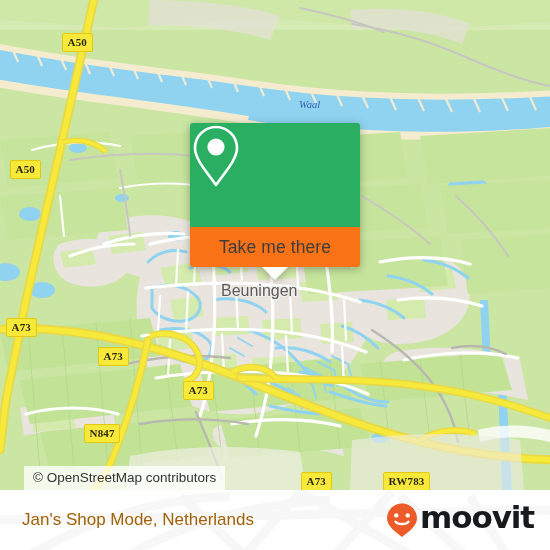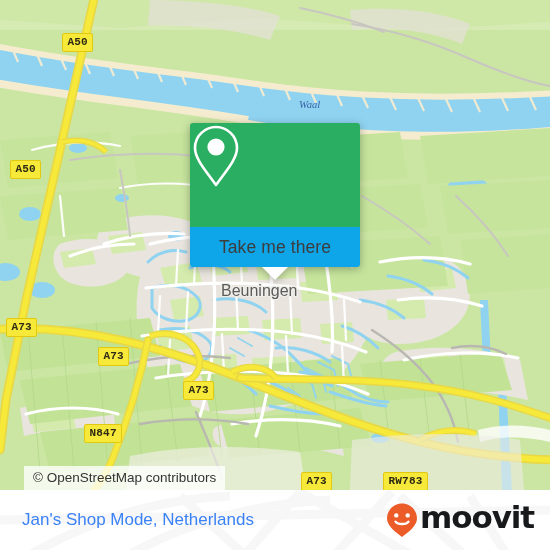--- a/index.html
+++ b/index.html
@@ -24,21 +24,21 @@
     background:#f7e93a;
     border:1.4px solid #e2c90f;
     border-radius:2px;
     color:#2e2a14;
     font-size:11px;
     font-weight:bold;
     letter-spacing:.2px;
     line-height:1;
     padding:2.5px 4.5px 3px 4.5px;
     white-space:nowrap;
-    font-family:Liberation Mono, monospace;
+    font-family:Liberation Serif, serif;
     text-align:center;
   }
 
   .placelabel{
     position:absolute;
     color:#5b5b5b;
     font-size:16px;
     white-space:nowrap;
     font-family:"Liberation Sans", sans-serif;
     text-shadow:
@@ -71,21 +71,21 @@
     position:absolute;left:190px;top:123px;width:170px;
     filter:drop-shadow(0 2px 4px rgba(0,0,0,.30));
   }
   .callout-top{
     background:#2aaf62;
     height:104px;
     display:flex;align-items:center;justify-content:center;
     border-radius:3px 3px 0 0;
   }
   .callout-bottom{
-    background:#0ea5e9;
+    background:#f97316;
     height:40px;
     display:flex;align-items:center;justify-content:center;
     border-radius:0 0 3px 3px;
     position:relative;
   }
   .callout-label{
     color:#3d3d3d;font-size:17.5px;letter-spacing:.1px;
     font-family:"Liberation Sans", sans-serif;
   }
   .callout-tail{
@@ -98,21 +98,21 @@
 
   
   .footer{
     position:absolute;left:0;top:490px;width:550px;height:60px;
     background:#ffffff;
     overflow:hidden;
   }
   .footer-wm{position:absolute;left:0;top:-490px;opacity:.055;}
   .footer-title{
     position:absolute;left:22px;top:50%;transform:translateY(-50%);
-    color:#3b82f6;font-size:17px;white-space:nowrap;
+    color:#a16207;font-size:17px;white-space:nowrap;
     font-family:"Liberation Sans", sans-serif;
   }
   .brand{
     position:absolute;right:16px;top:50%;transform:translateY(-50%);
     display:flex;align-items:flex-start;gap:1px;
   }
   .brand-text{
     color:#18191b;font-size:31px;font-weight:bold;letter-spacing:-1.1px;
     line-height:1;
     font-family:"DejaVu Sans", sans-serif;

